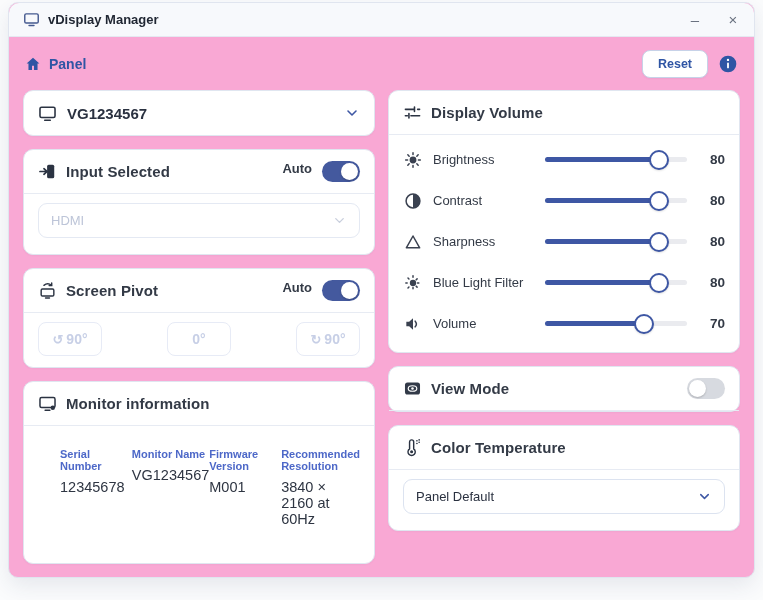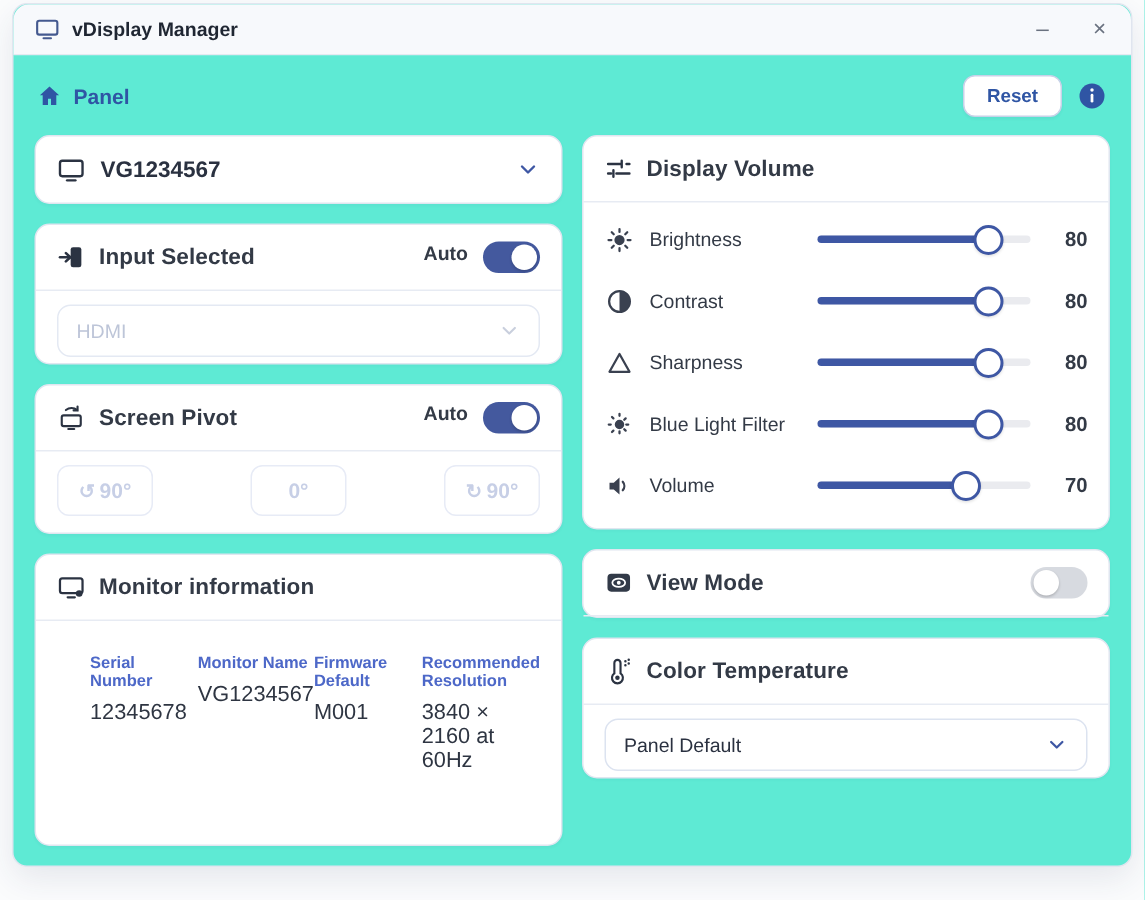--- a/index.html
+++ b/index.html
@@ -5,21 +5,21 @@
   * { box-sizing: border-box; margin: 0; padding: 0; }
   html,body { width:763px; height:600px; }
   body {
     font-family: "Liberation Sans", sans-serif;
     background:#FBFCFD;
     position:relative;
     overflow:hidden;
   }
   .window {
     position:absolute; left:8px; top:2px; width:747px; height:576px;
-    background:#5eead4;
+    background:#f9a8d4;
     border:1px solid #E0E5EF;
     border-radius:10px;
     box-shadow:0 8px 22px rgba(35,50,90,.10);
     display:flex; flex-direction:column;
   }
   
   .titlebar {
     height:34px; flex:0 0 34px;
     background:#F7F9FC;
     border-bottom:1px solid #E5E9F1;
@@ -67,21 +67,21 @@
     position:absolute; top:2px; left:2px; width:17px; height:17px;
     background:#fff; border-radius:50%; box-shadow:0 1px 2px rgba(0,0,0,.2);
   }
   .toggle.on { background:#44599E; }
   .toggle.on .knob { left:auto; right:2px; }
   
   .selector-card { height:46px; flex:0 0 46px; display:flex; align-items:center; gap:10px; padding:0 14px; }
   .selector-card .val { font-size:15px; font-weight:700; color:#2A3140; }
   .chev { width:16px; height:16px; display:flex; margin-left:auto; }
   
-  .card-body { padding:9px 14px 4px; }
+  .card-body { padding:9px 14px 16px; }
   .select {
     height:35px; border:1px solid #DCE3F0; border-radius:9px; background:#fff;
     display:flex; align-items:center; justify-content:space-between; padding:0 12px;
   }
   .select .sval { font-size:13px; color:#2A3140; font-weight:500; }
   .select .chev { margin-left:0; width:15px; height:15px; color:#3E57A4; }
   .select.disabled { border-color:#E4E9F3; }
   .select.disabled .sval { color:#BDC5D8; font-weight:400; }
   .select.disabled .chev { color:#C9CFDD; }
   
@@ -254,21 +254,21 @@
           <div class="info-body">
             <div class="field">
               <div class="flabel">Serial Number</div>
               <div class="fvalue">12345678</div>
             </div>
             <div class="field">
               <div class="flabel">Monitor Name</div>
               <div class="fvalue">VG1234567</div>
             </div>
             <div class="field">
-              <div class="flabel">Firmware Default</div>
+              <div class="flabel">Firmware Version</div>
               <div class="fvalue">M001</div>
             </div>
             <div class="field">
               <div class="flabel">Recommended Resolution</div>
               <div class="fvalue">3840 × 2160 at 60Hz</div>
             </div>
           </div>
         </div>
       </div>
 

